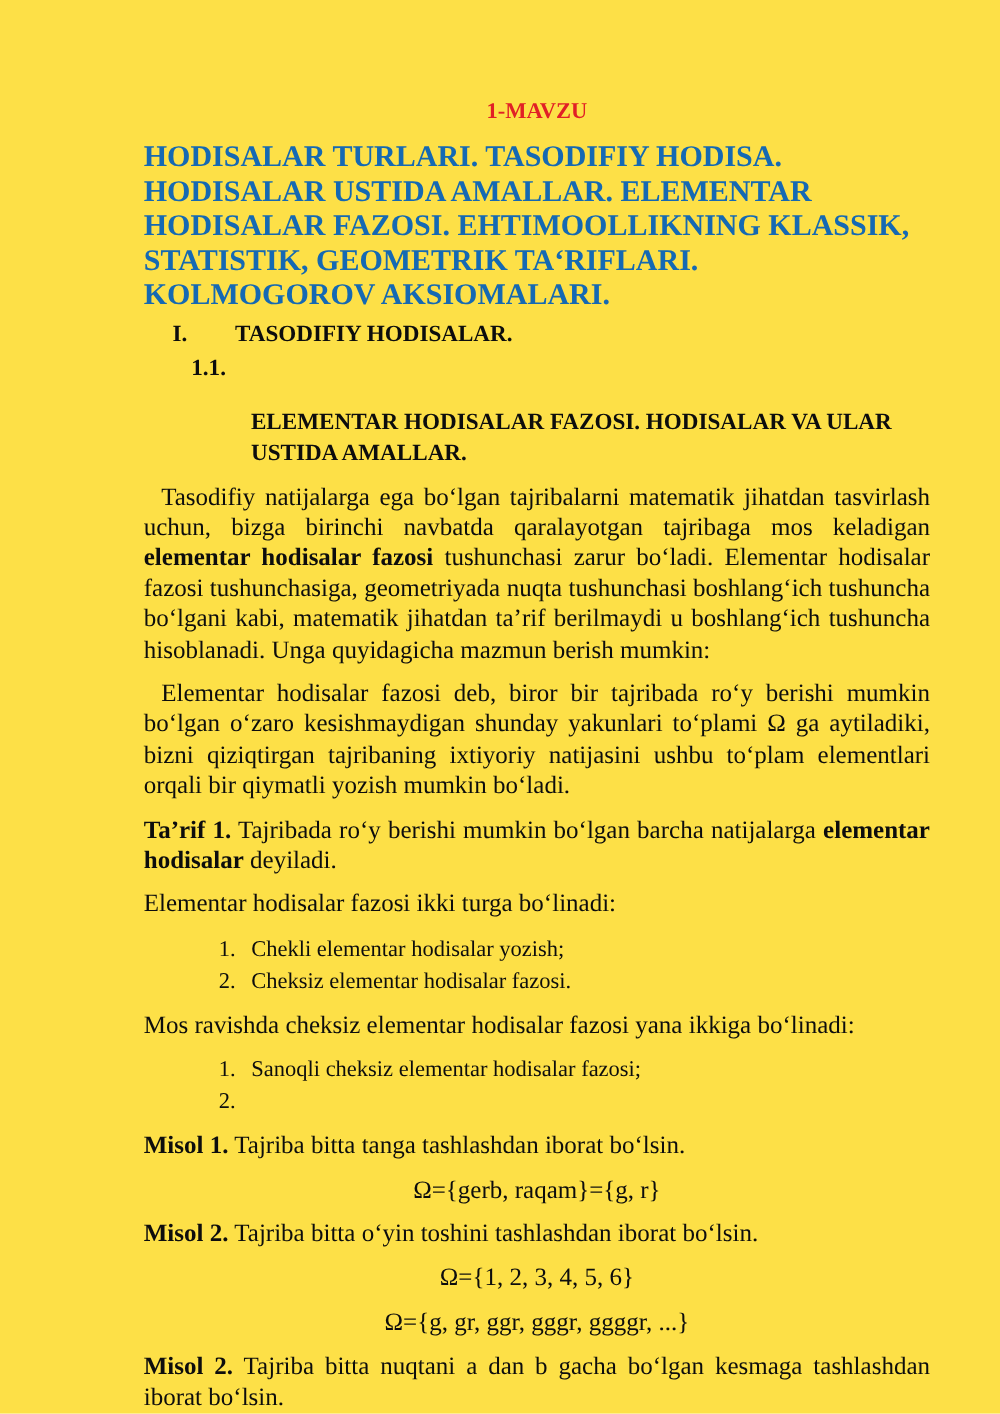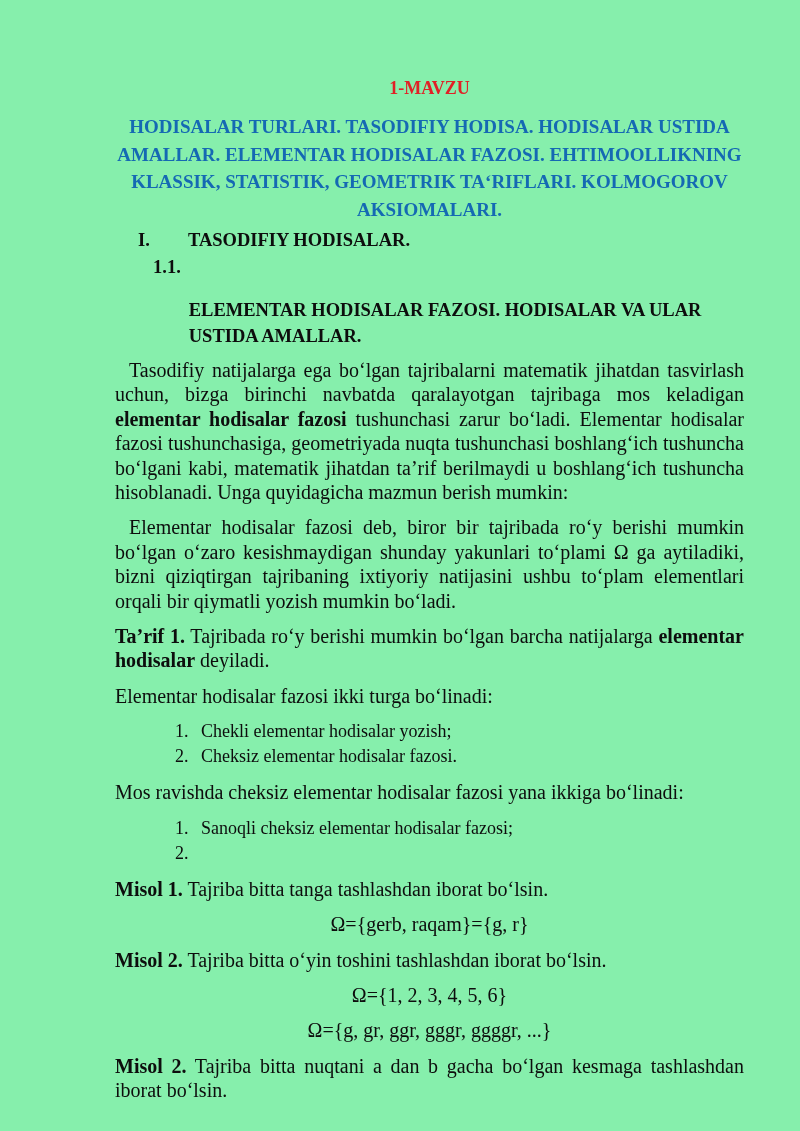--- a/index.html
+++ b/index.html
@@ -1,20 +1,20 @@
 <!DOCTYPE html>
 <html><head>
 <meta charset="utf-8">
 <style>
   html, body { margin: 0; padding: 0; background: #ffffff; }
   .page {
     position: relative;
     width: 800px;
     height: 1131px;
-    background: #86efac;
+    background: #fde047;
     font-family: "Liberation Serif", serif;
     color: #0d0d0d;
     overflow: hidden;
     box-sizing: border-box;
   }
   .content {
     padding: 76px 56px 0 115px;
     box-sizing: border-box;
   }
   p { margin: 0 0 11px 0; font-size: 20px; line-height: 24.4px; }
@@ -25,41 +25,41 @@
     color: #e12026;
     font-weight: 700;
     font-size: 18px;
     line-height: 24px;
     text-align: center;
     margin: 0 0 13px 0;
   }
   .title-blue {
     color: #1569b3;
     font-weight: 700;
-    font-size: 19px;
+    font-size: 24px;
     line-height: 27.5px;
-    text-align: center;
+    text-align: left;
     margin: 0 0 5px 0;
   }
   .sec1 {
     display: flex;
     font-weight: 700;
     font-size: 18.5px;
     line-height: 25px;
     margin: 0 0 2px 0;
   }
   .sec1 .num { margin-left: 23px; width: 50px; flex: 0 0 auto; }
   .sec2 {
     display: flex;
     font-weight: 700;
     font-size: 18.5px;
     line-height: 25.5px;
     margin: 0 0 9px 0;
   }
-  .sec2 .num { margin-left: 38px; margin-right: 8px; flex: 0 0 auto; }
+  .sec2 .num { margin-left: 38px; margin-right: 20px; flex: 0 0 auto; }
   .sec2 .txt { flex: 1; text-align: left; margin-top: 43px; }
 
   .list { margin: 0 0 11px 0; }
   .list-row { display: flex; font-size: 18px; line-height: 25px; }
   .list-row .num { margin-left: 60px; width: 26px; flex: 0 0 auto; }
 
   .formula { text-align: center; }
   b { font-weight: 700; }
 </style>
 </head>

